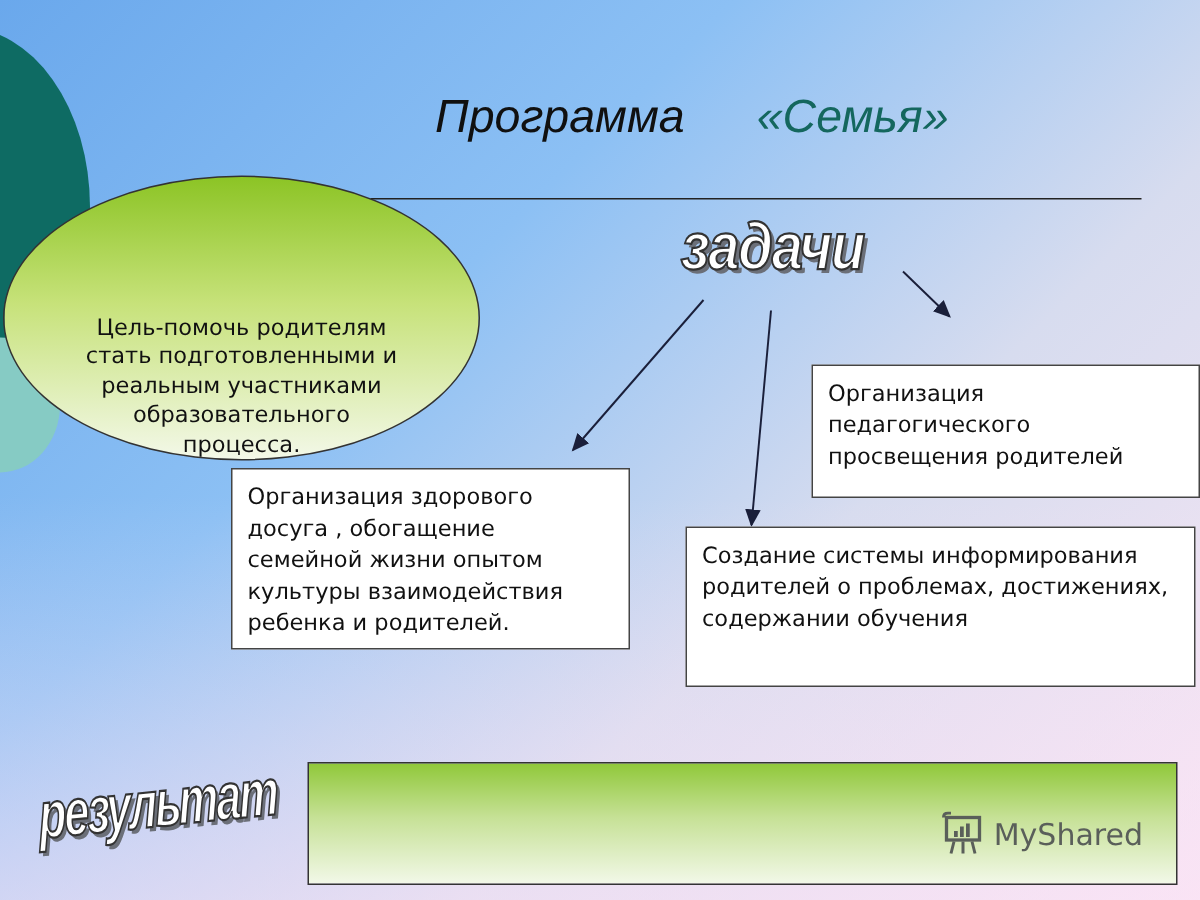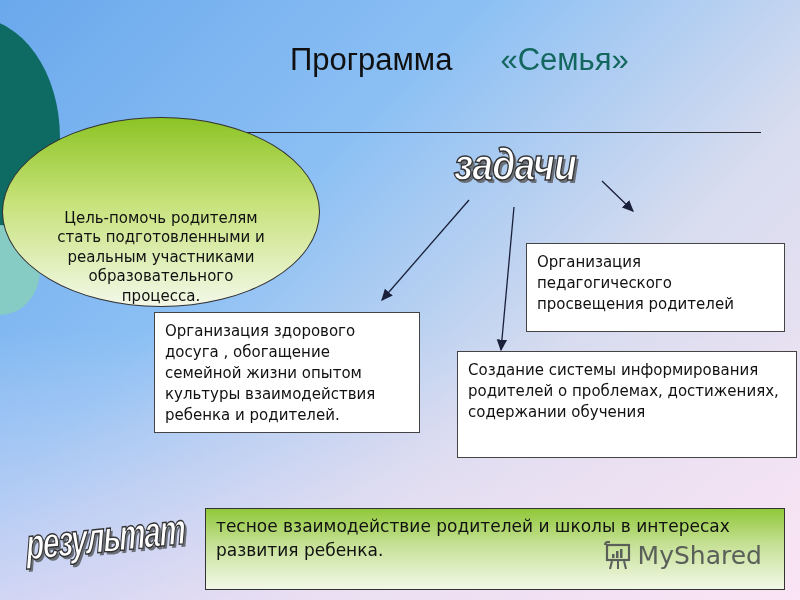--- a/index.html
+++ b/index.html
@@ -16,23 +16,24 @@
   }
   .circle-dark {
     position:absolute; left:-110px; top:18px; width:170px; height:240px;
     border-radius:50%; background:#0e6b63;
   }
   .circle-light {
     position:absolute; left:-40px; top:225px; width:80px; height:90px;
     border-radius:50%; background:#86cbc4;
   }
   .title {
-    position:absolute; top:42px; left:290px;
+    position:absolute; top:60px; left:290px;
     font-family:"Liberation Sans", sans-serif; font-size:31px; color:#101010;
     white-space:nowrap;
+    font-style:italic;
   }
   .title .sub { color:#14675e; margin-left:48px; }
   .rule {
     position:absolute; left:247px; top:132px; width:514px; height:1px; background:#222;
   }
   .goal {
     position:absolute; left:2px; top:117px; width:318px; height:190px;
     border-radius:50%;
     border:1.5px solid #333;
     background: linear-gradient(180deg, #8cc425 0%, #c7e27a 45%, #f3f8e8 100%);
@@ -52,32 +53,32 @@
     font-family:"Liberation Sans", sans-serif; font-weight:bold; font-style:italic;
     font-size:44px; color:#fff; letter-spacing:-2px;
     -webkit-text-stroke:1.5px #333;
     text-shadow: 3px 3px 0 #6b6f78;
     transform:scaleX(0.68) rotate(-4deg); transform-origin:left;
   }
   .box {
     position:absolute; background:#fff; border:1px solid #444;
     font-size:15px; line-height:21px; color:#111; padding:8px 10px;
   }
-  .box1 { left:526px; top:243px; width:259px; height:89px; }
+  .box1 { left:541px; top:243px; width:259px; height:89px; }
   .box2 { left:154px; top:312px; width:266px; height:121px; }
   .box3 { left:457px; top:351px; width:340px; height:107px; }
   .result-box {
     position:absolute; left:205px; top:508px; width:580px; height:82px;
     border:1px solid #333;
     background: linear-gradient(180deg, #90c83a 0%, #c6e196 45%, #f2f8e8 100%);
     font-size:17px; line-height:24px; color:#111; padding:5px 10px;
   }
   .watermark {
     position:absolute; right:22px; bottom:18px; display:flex; align-items:center; gap:6px;
-    color:#5a5f5a; font-family:"DejaVu Sans", sans-serif; font-size:25px;
+    color:#5a5f5a; font-family:"DejaVu Sans", sans-serif; font-size:20px;
   }
   svg.arrows { position:absolute; left:0; top:0; }
 </style>
 </head>
 <body>
 
 <div class="bg-overlay"></div>
 <div class="circle-dark"></div>
 <div class="circle-light"></div>
 
@@ -110,21 +111,20 @@
 <div class="box box2">
   <span>Организация здорового досуга , обогащение семейной жизни опытом культуры взаимодействия ребенка и родителей.</span>
 </div>
 <div class="box box3">
   <span>Создание системы информирования родителей о проблемах, достижениях, содержании обучения</span>
 </div>
 
 <div class="result-word">результат</div>
 
 <div class="result-box">
-  <span>тесное взаимодействие родителей и школы в интересах развития ребенка.</span>
   <div class="watermark">
     <svg width="30" height="30" viewBox="0 0 30 30">
       <rect x="5" y="4" width="22" height="15" fill="none" stroke="#5a5f5a" stroke-width="2.2"></rect>
       <path d="M3,4 q0,-3 3,-3 h2" fill="none" stroke="#5a5f5a" stroke-width="2"></path>
       <rect x="10" y="13" width="2.5" height="4" fill="#5a5f5a"></rect>
       <rect x="14" y="10" width="2.5" height="7" fill="#5a5f5a"></rect>
       <rect x="18" y="8" width="2.5" height="9" fill="#5a5f5a"></rect>
       <line x1="10" y1="20" x2="8" y2="28" stroke="#5a5f5a" stroke-width="2"></line>
       <line x1="16" y1="20" x2="16" y2="28" stroke="#5a5f5a" stroke-width="2"></line>
       <line x1="22" y1="20" x2="24" y2="28" stroke="#5a5f5a" stroke-width="2"></line>

